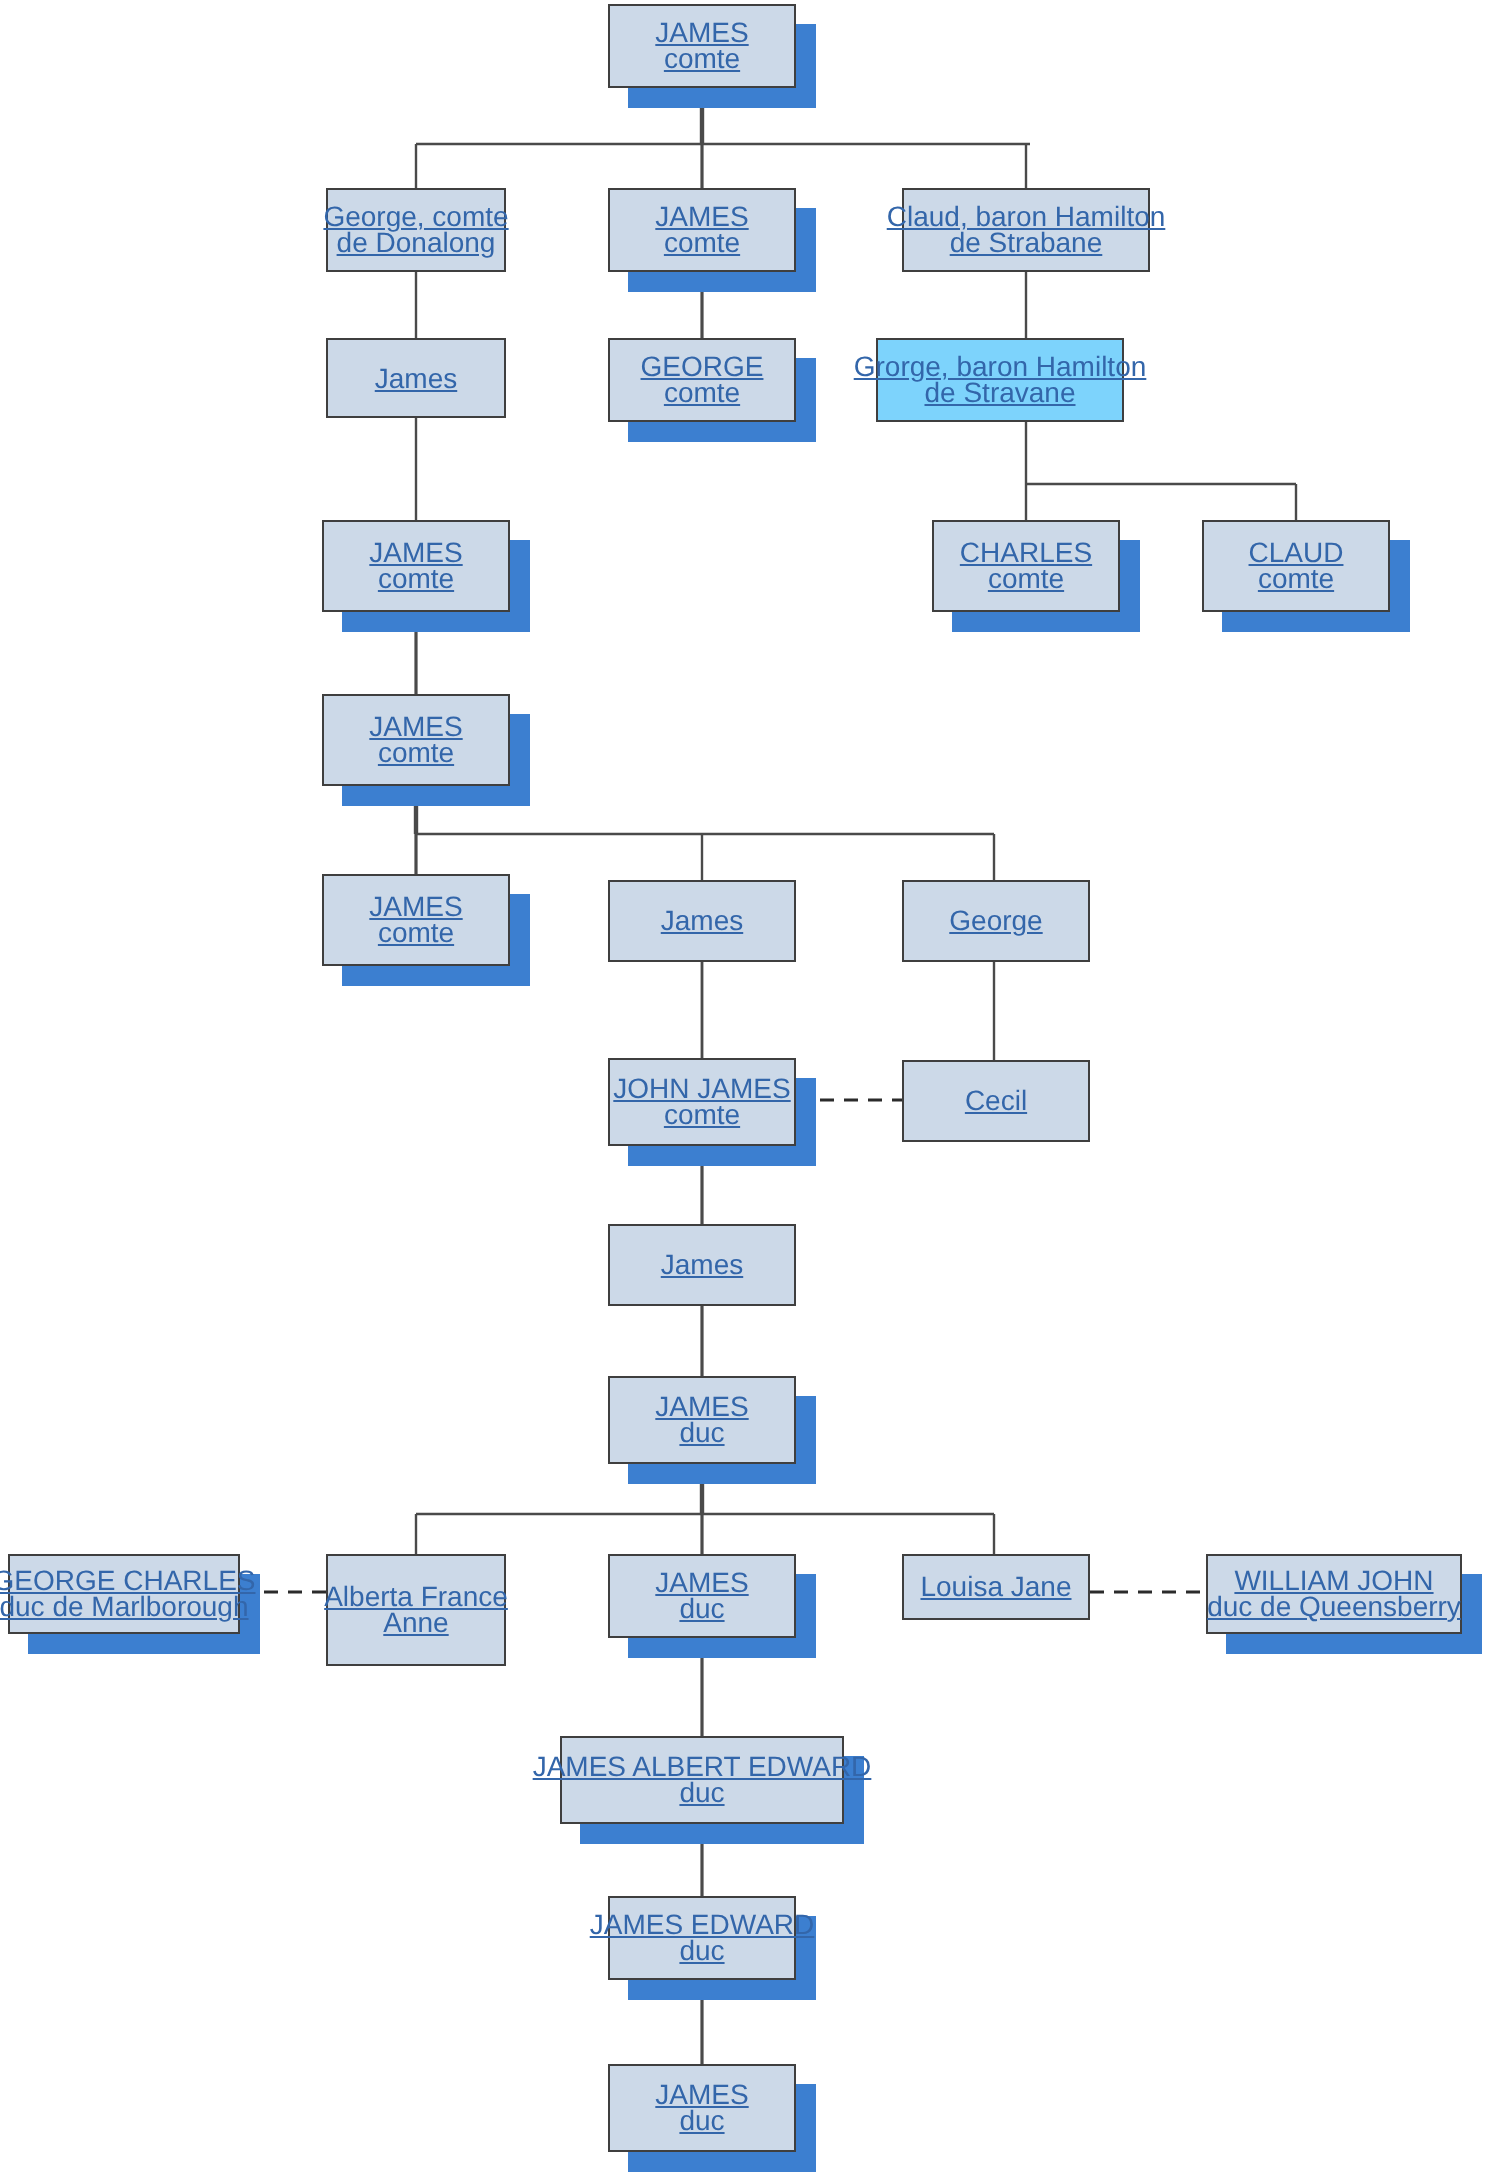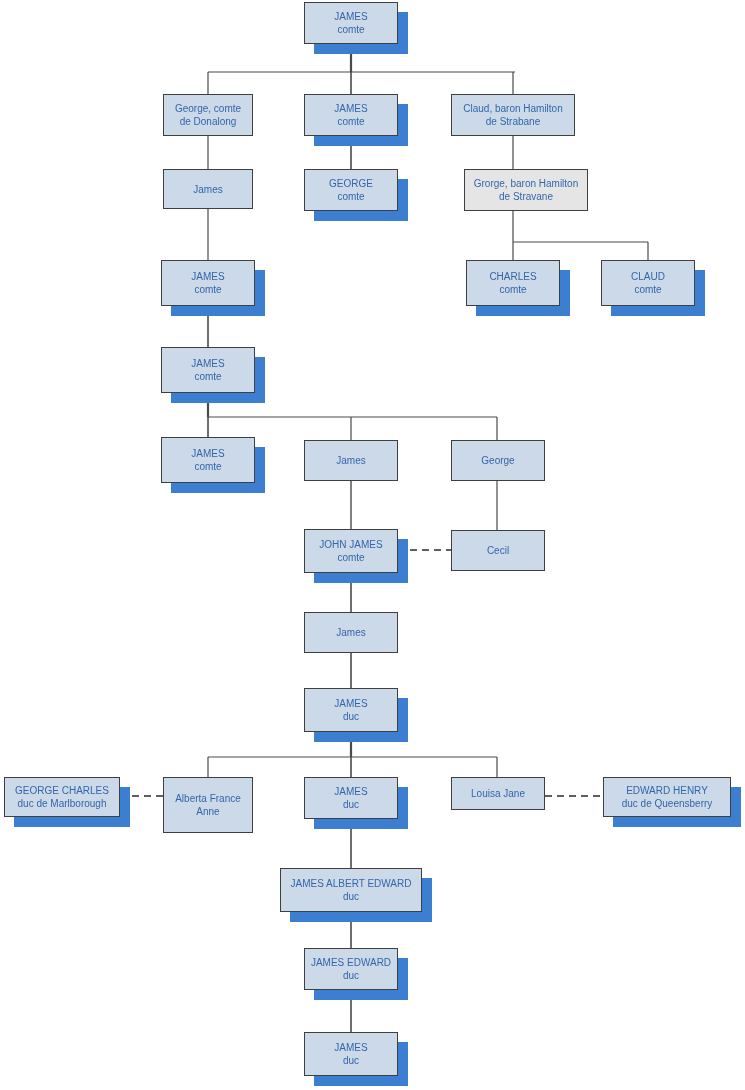--- a/index.html
+++ b/index.html
@@ -1,21 +1,21 @@
 <!DOCTYPE html>
 <html><head>
 <meta charset="utf-8">
 <style>
   html,body{margin:0;padding:0;background:#ffffff;}
   body{font-family:"Liberation Sans",sans-serif;}
   #canvas{position:relative;width:745px;height:1090px;background:#ffffff;overflow:hidden;}
   svg#edges{position:absolute;left:0;top:0;width:745px;height:1090px;}
   .node{position:absolute;box-sizing:border-box;background:#ccd9e8;border:1.4px solid #3f3f3f;
         display:flex;flex-direction:column;align-items:center;justify-content:center;
-        color:#3366aa;font-size:10px;line-height:13px;text-align:center;z-index:3;}
+        color:#3366aa;font-size:14px;line-height:13px;text-align:center;z-index:3;text-decoration:underline;}
   .node .l1,.node .l2{display:block;white-space:nowrap;}
   .shadow{position:absolute;background:#3c7fd0;z-index:1;}
 </style>
 </head>
 <body>
 
 <div id="canvas">
   <svg id="edges">
     <g stroke="#4a4a4a" fill="none">
 
@@ -101,21 +101,21 @@
         <span class="l1">Claud, baron Hamilton</span>
         <span class="l2">de Strabane</span>
       </div>
       <div class="node" style="left: 163px; top: 169px; width: 90px; height: 40px; background: rgb(204, 217, 232); border-color: rgb(63, 63, 63); color: rgb(51, 102, 170);">
         <span class="l1">James</span>
       </div>
       <div class="node" style="left: 304px; top: 169px; width: 94px; height: 42px; background: rgb(204, 217, 232); border-color: rgb(63, 63, 63); color: rgb(51, 102, 170);">
         <span class="l1">GEORGE</span>
         <span class="l2">comte</span>
       </div>
-      <div class="node" style="left: 464px; top: 169px; width: 124px; height: 42px; background: #e5e5e5; border-color: rgb(63, 63, 63); color: rgb(51, 102, 170);">
+      <div class="node" style="left: 438px; top: 169px; width: 124px; height: 42px; background: #7dd3fc; border-color: rgb(63, 63, 63); color: rgb(51, 102, 170);">
         <span class="l1">Grorge, baron Hamilton</span>
         <span class="l2">de Stravane</span>
       </div>
       <div class="node" style="left: 161px; top: 260px; width: 94px; height: 46px; background: rgb(204, 217, 232); border-color: rgb(63, 63, 63); color: rgb(51, 102, 170);">
         <span class="l1">JAMES</span>
         <span class="l2">comte</span>
       </div>
       <div class="node" style="left: 466px; top: 260px; width: 94px; height: 46px; background: rgb(204, 217, 232); border-color: rgb(63, 63, 63); color: rgb(51, 102, 170);">
         <span class="l1">CHARLES</span>
         <span class="l2">comte</span>
@@ -161,21 +161,21 @@
         <span class="l2">Anne</span>
       </div>
       <div class="node" style="left: 304px; top: 777px; width: 94px; height: 42px; background: rgb(204, 217, 232); border-color: rgb(63, 63, 63); color: rgb(51, 102, 170);">
         <span class="l1">JAMES</span>
         <span class="l2">duc</span>
       </div>
       <div class="node" style="left: 451px; top: 777px; width: 94px; height: 33px; background: rgb(204, 217, 232); border-color: rgb(63, 63, 63); color: rgb(51, 102, 170);">
         <span class="l1">Louisa Jane</span>
       </div>
       <div class="node" style="left: 603px; top: 777px; width: 128px; height: 40px; background: rgb(204, 217, 232); border-color: rgb(63, 63, 63); color: rgb(51, 102, 170);">
-        <span class="l1">EDWARD HENRY</span>
+        <span class="l1">WILLIAM JOHN</span>
         <span class="l2">duc de Queensberry</span>
       </div>
       <div class="node" style="left: 280px; top: 868px; width: 142px; height: 44px; background: rgb(204, 217, 232); border-color: rgb(63, 63, 63); color: rgb(51, 102, 170);">
         <span class="l1">JAMES ALBERT EDWARD</span>
         <span class="l2">duc</span>
       </div>
       <div class="node" style="left: 304px; top: 948px; width: 94px; height: 42px; background: rgb(204, 217, 232); border-color: rgb(63, 63, 63); color: rgb(51, 102, 170);">
         <span class="l1">JAMES EDWARD</span>
         <span class="l2">duc</span>
       </div>

